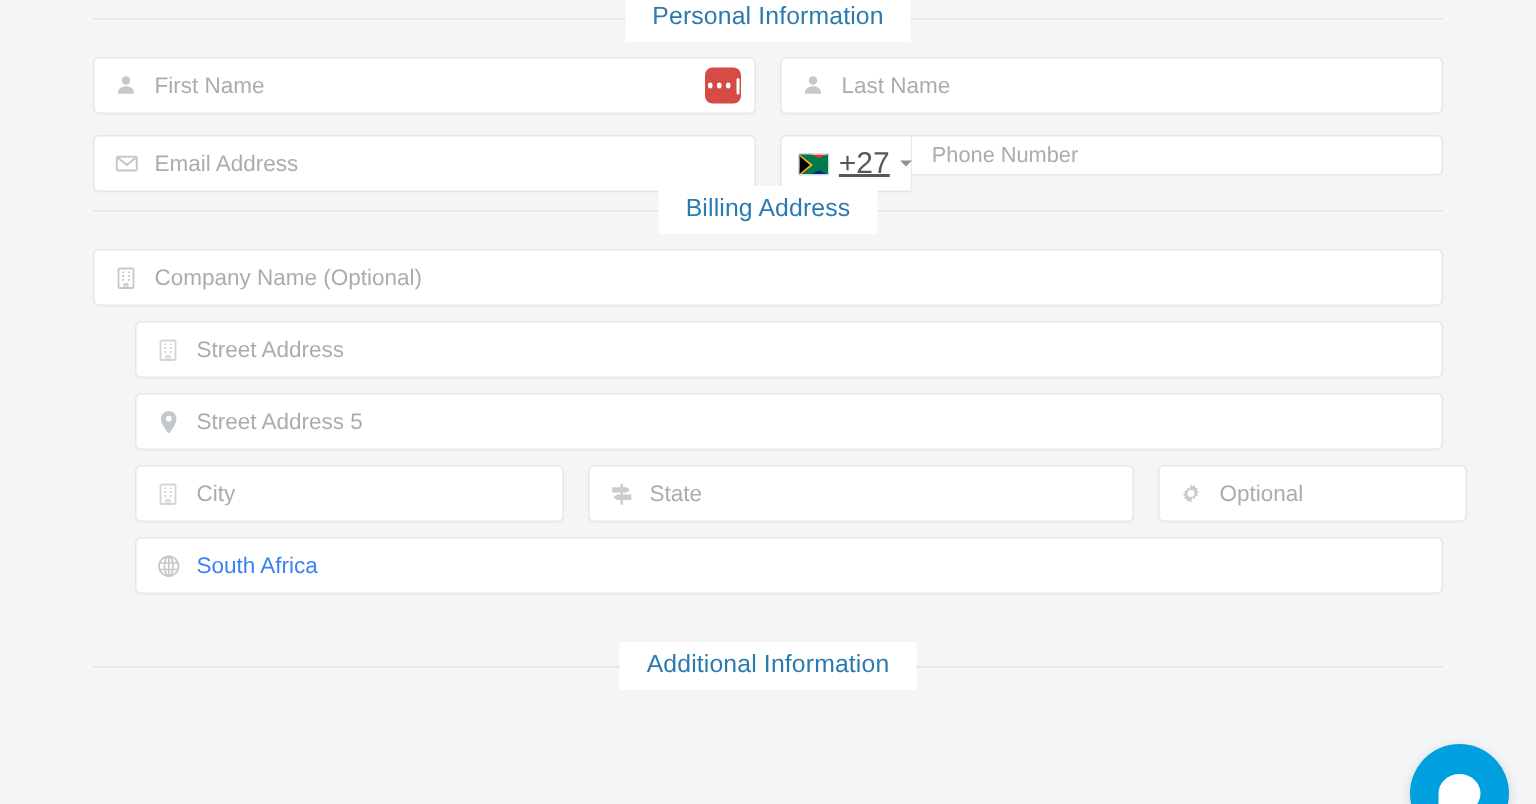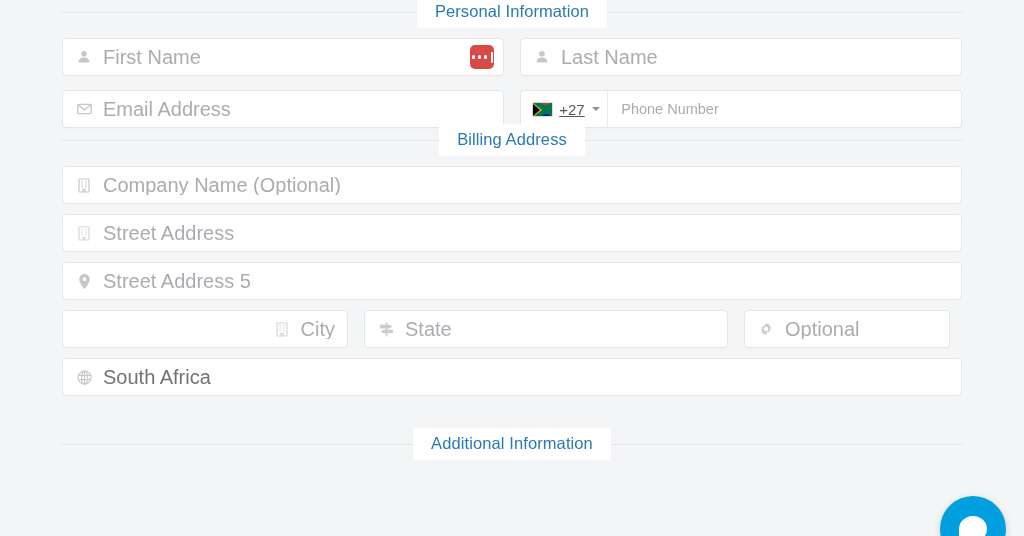--- a/index.html
+++ b/index.html
@@ -51,21 +51,21 @@
     white-space: nowrap;
     letter-spacing: .1px;
   }
 
   
   .row {
     display: flex;
     gap: 16px;
     margin-top: 14px;
   }
-  .row.tight { margin-top: 10px; }
+  .row.tight { margin-top: 10px; margin-left: 28px; }
 
   .field {
     position: relative;
     flex: 1 1 auto;
     height: 38px;
     background: #ffffff;
     border: 1px solid #e4e6e8;
     border-radius: 4px;
     display: flex;
     align-items: center;
@@ -79,27 +79,27 @@
     height: 16px;
     margin-right: 10px;
     display: flex;
     align-items: center;
     justify-content: center;
     color: #c5c8cb;
   }
   .field .f-icon svg { display: block; }
 
   .field .f-text {
-    font-size: 20px;
+    font-size: 15px;
     color: #a9adb1;
     line-height: 1;
     white-space: nowrap;
     overflow: hidden;
   }
-  .field .f-text.filled { color: #737373; }
+  .field .f-text.filled { color: #3b82f6; }
 
   
   .autofill-badge {
     position: absolute;
     right: 9px;
     top: 50%;
     transform: translateY(-50%);
     width: 24px;
     height: 24px;
     background: #d64b46;
@@ -138,35 +138,35 @@
     border: 1px solid #e4e6e8;
     border-right: 1px solid #e8eaec;
     border-radius: 4px 0 0 4px;
     display: flex;
     align-items: center;
     padding: 0 8px 0 11px;
     gap: 6px;
     box-shadow: 0 1px 1px rgba(0,0,0,0.02);
   }
   .cc-code {
-    font-size: 15px;
+    font-size: 20px;
     color: #55595c;
     line-height: 1;
     text-decoration: underline;
   }
   .cc-caret {
     width: 0; height: 0;
     border-left: 4px solid transparent;
     border-right: 4px solid transparent;
     border-top: 4.5px solid #8d9194;
     margin-left: 1px;
   }
   .phone-input {
     flex: 1 1 auto;
-    height: 38px;
+    height: 27px;
     background: #ffffff;
     border: 1px solid #e4e6e8;
     border-left: none;
     border-radius: 0 4px 4px 0;
     display: flex;
     align-items: center;
     padding: 0 13px;
     box-shadow: 0 1px 1px rgba(0,0,0,0.02);
   }
   .phone-input .f-text { font-size: 14.5px; color: #a9adb1; }
@@ -204,21 +204,21 @@
   .flag-za .tri-black2 {
     position:absolute; left:0; top:1.5px; width:0; height:0;
     border-top: 6px solid transparent;
     border-bottom: 6px solid transparent;
     border-left: 7px solid #000000;
     z-index: 2;
   }
 
   
   .w-half { flex: 1 1 50%; }
-  .w-city { flex: 0 0 286px; justify-content: flex-end; }
+  .w-city { flex: 0 0 286px; }
   .w-state { flex: 0 0 364px; }
   .w-post  { flex: 0 0 206px; }
 
   .mt-head { }
   .mt-head-2 { margin-top: 36px; }
 
   
   .chat-fab {
     position: absolute;
     right: 18px;

